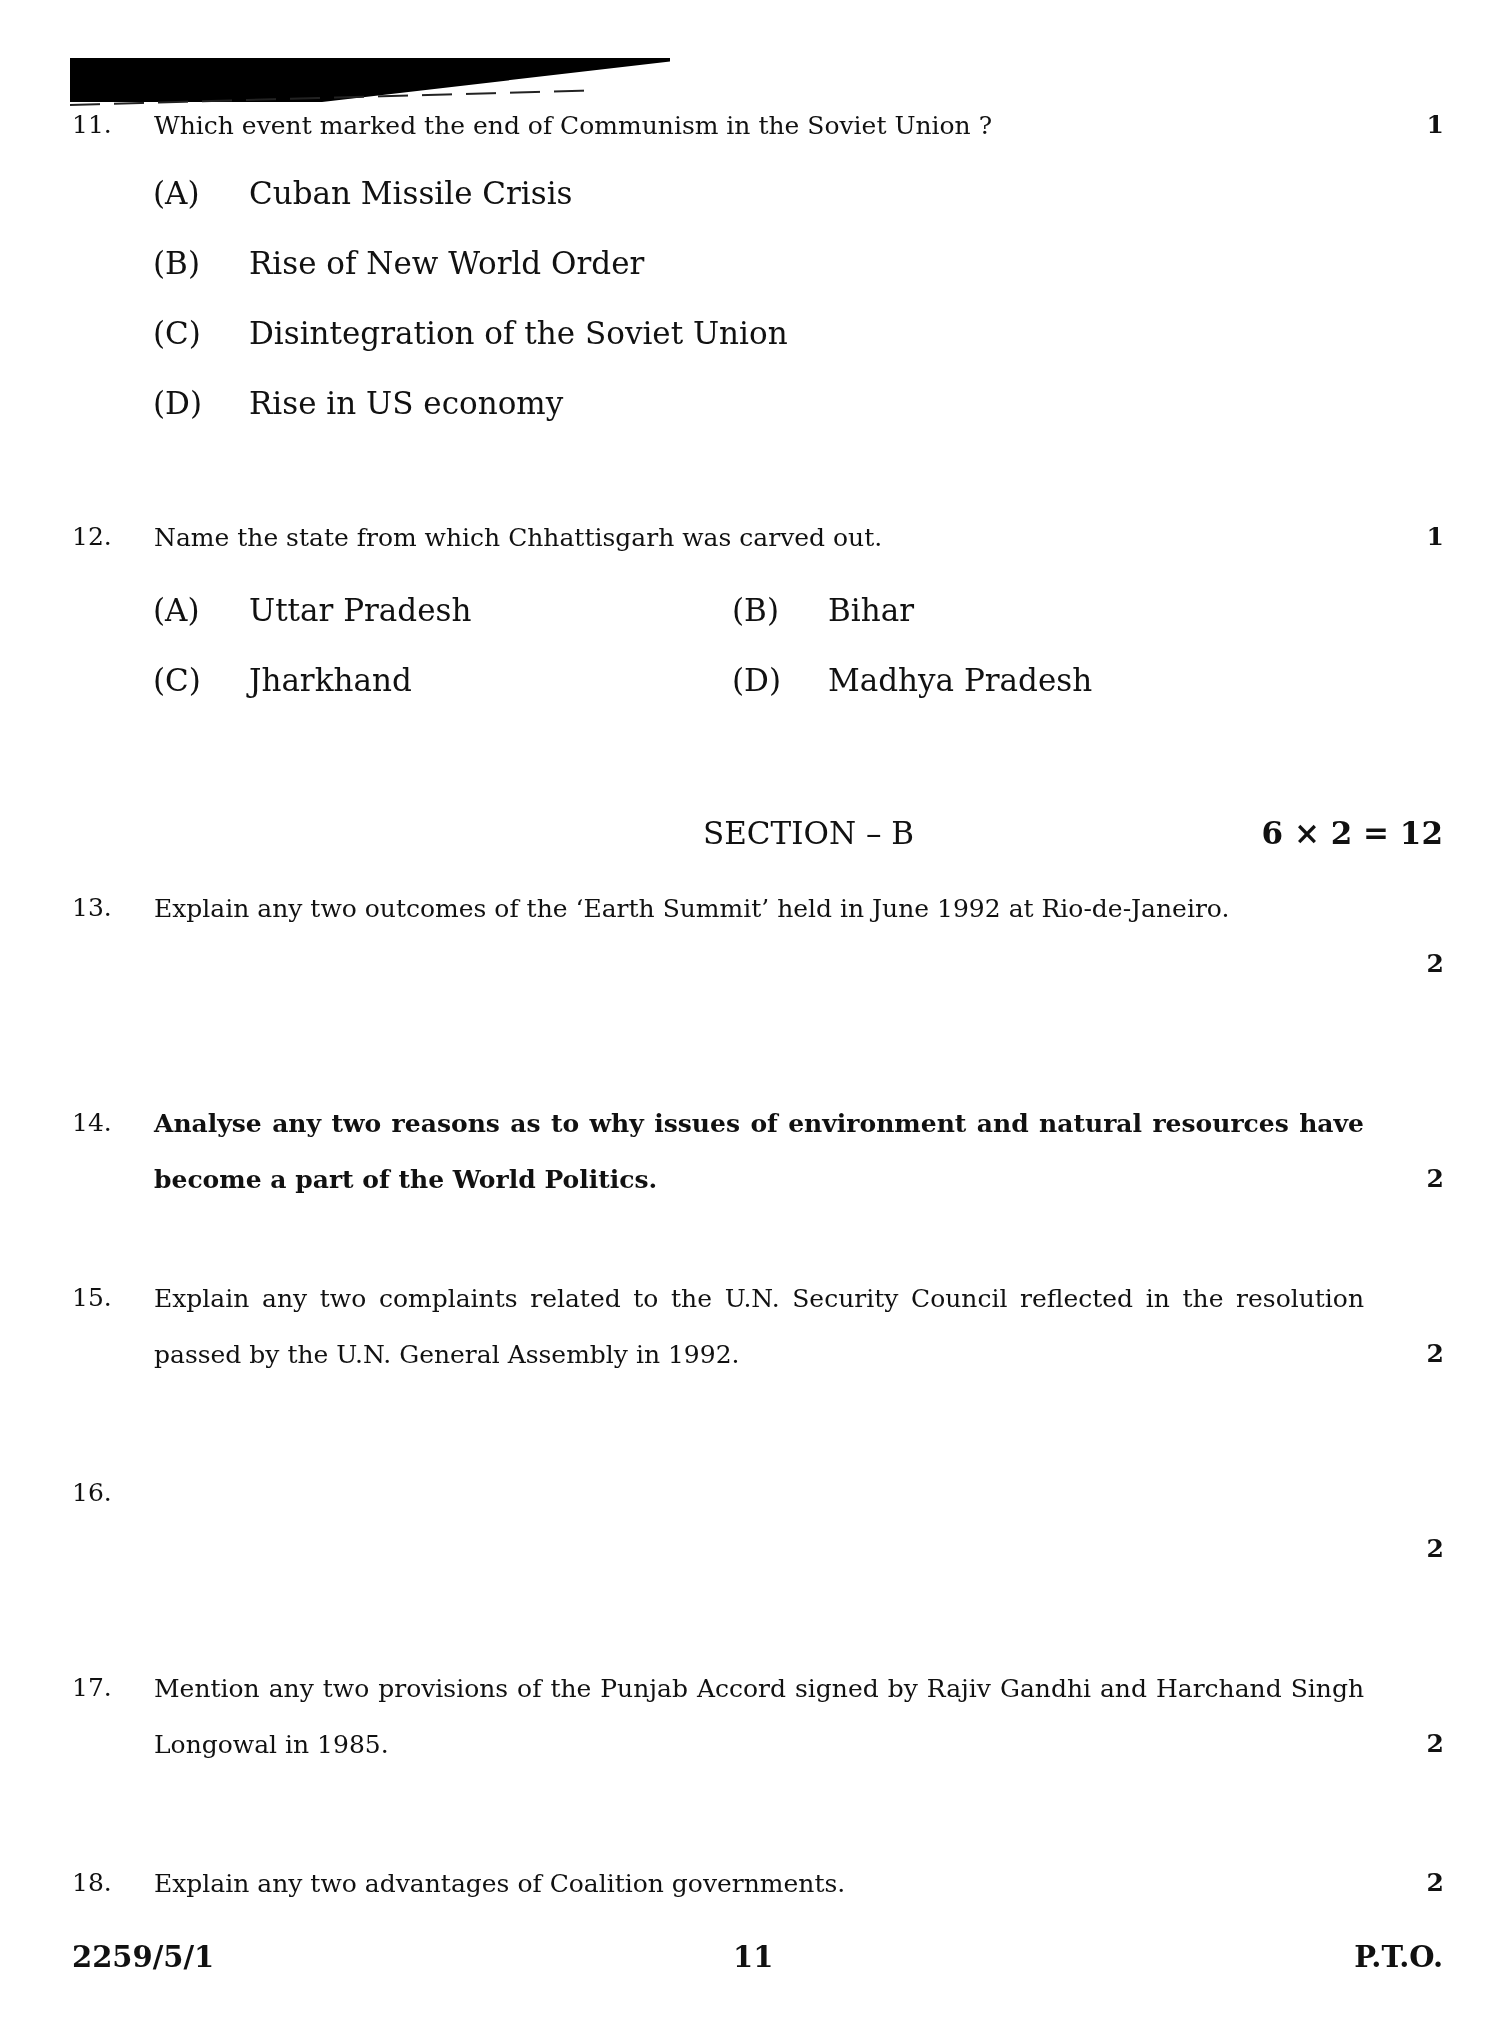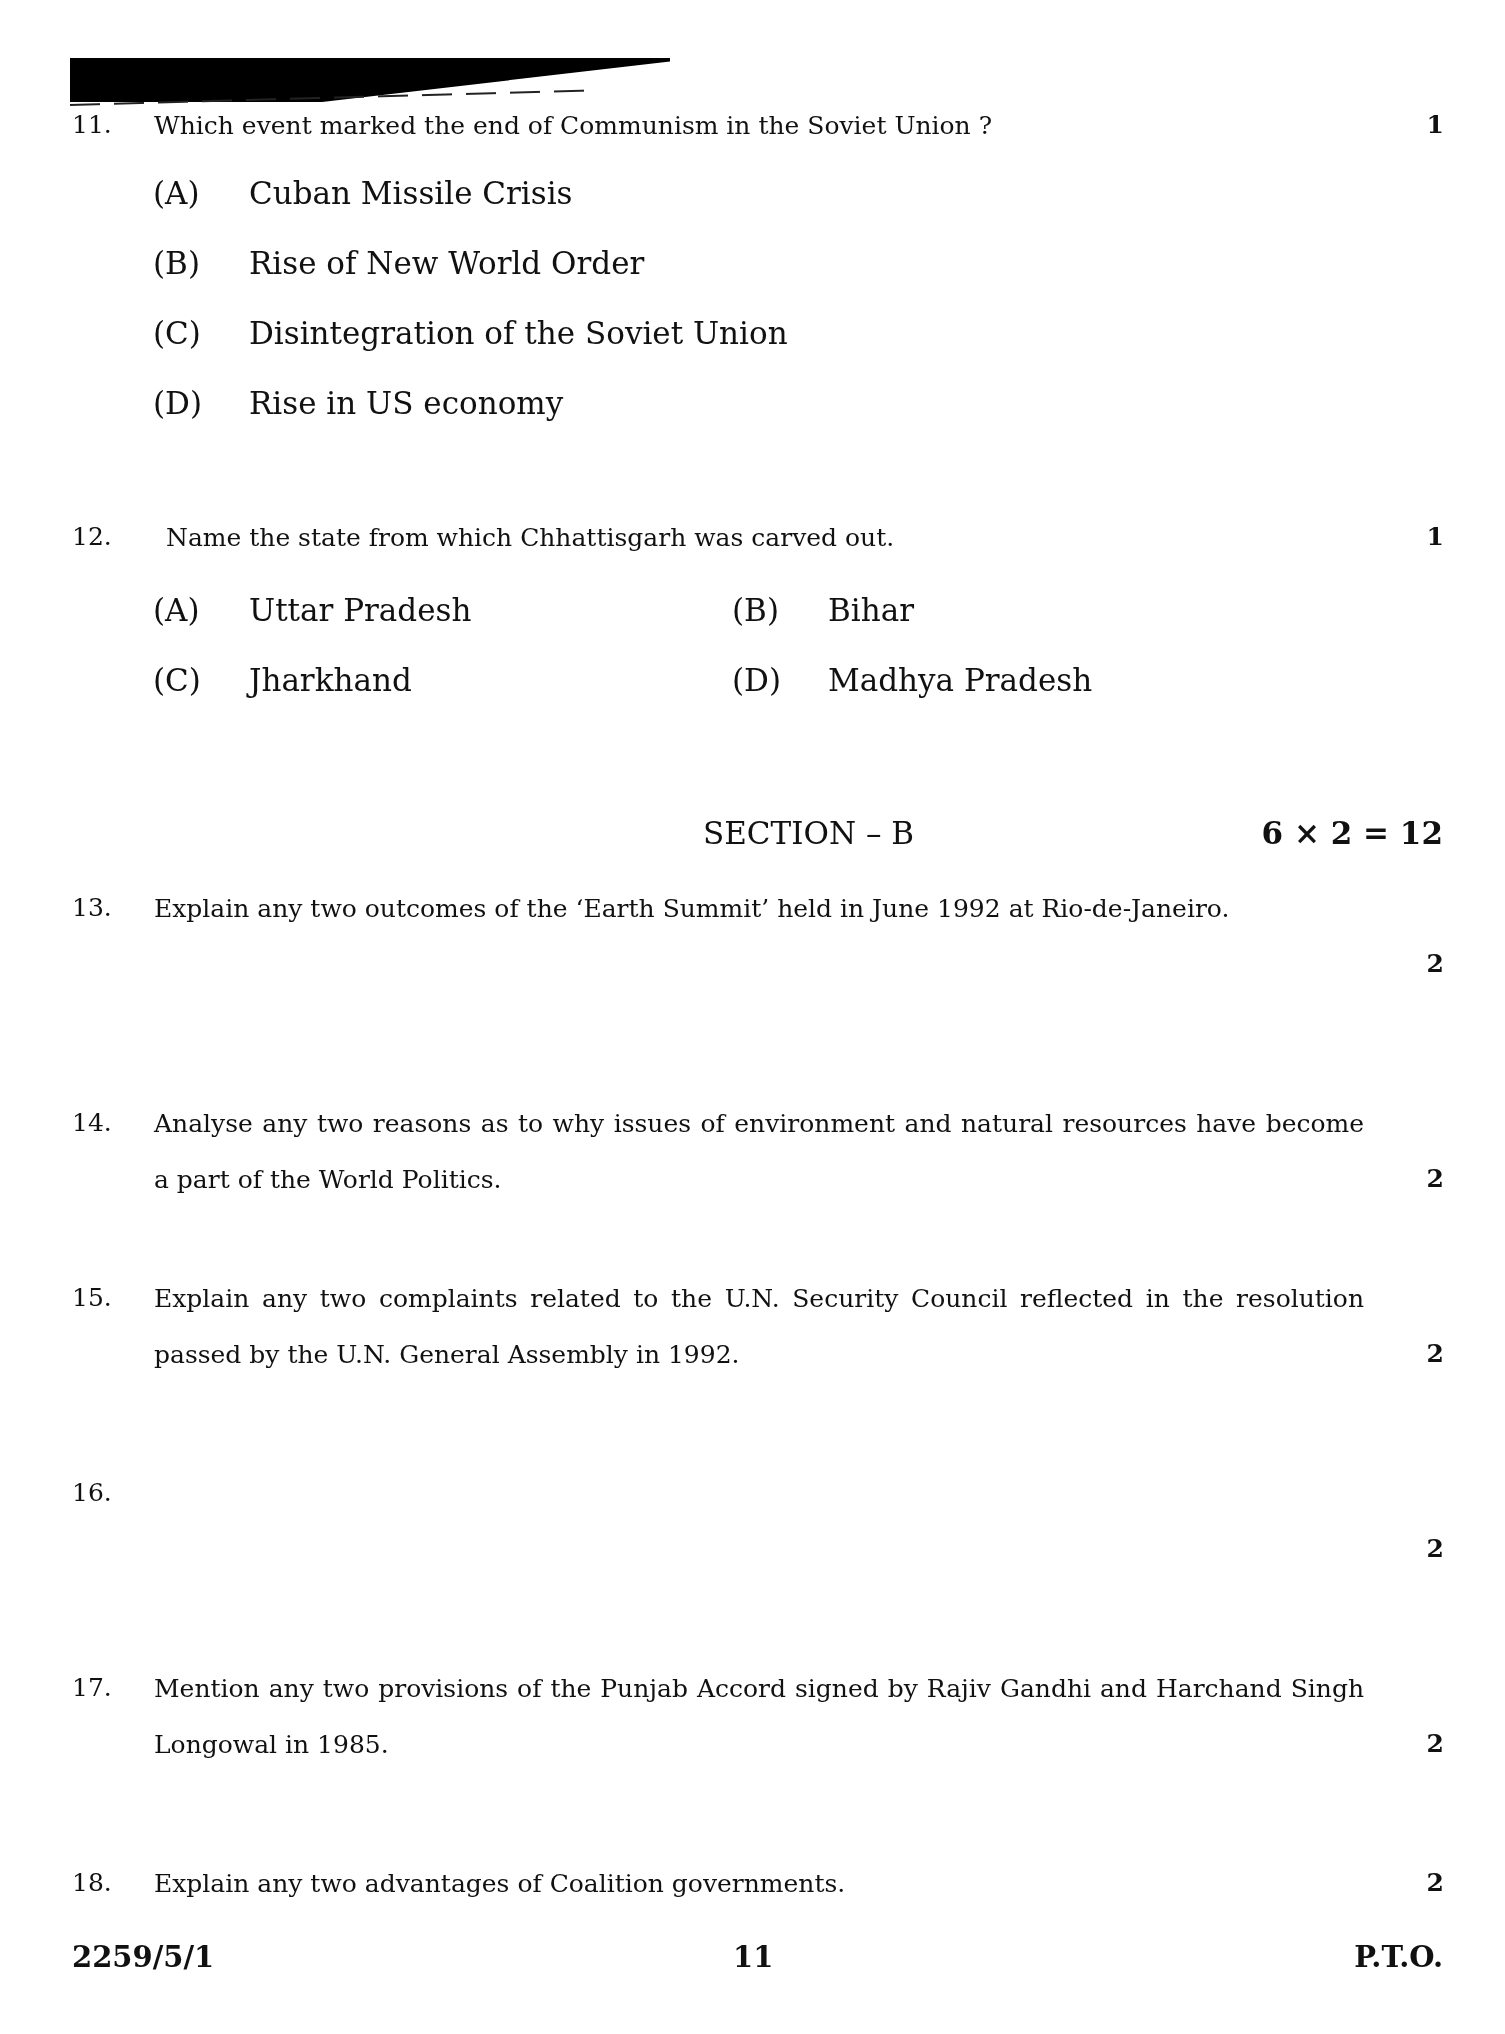--- a/index.html
+++ b/index.html
@@ -52,21 +52,21 @@
     <span class="lbl">(C)</span>
     <span class="txt">Disintegration of the Soviet Union</span>
   </div>
 <div class="opt" style="left:153px;top:385px;">
     <span class="lbl">(D)</span>
     <span class="txt">Rise in US economy</span>
   </div>
 
 <div class="q" style="top:522px;height:60px;">
   <span class="qnum">12.</span>
-  <span class="qtext" style="top:-12px;margin-left:12px;">Name the state from which Chhattisgarh was carved out.</span>
+  <span class="qtext" style="top:-12px;">Name the state from which Chhattisgarh was carved out.</span>
   <span class="marks" style="top:0;">1</span>
 </div>
 <div class="opt" style="left:153px;top:592px;">
     <span class="lbl">(A)</span>
     <span class="txt">Uttar Pradesh</span>
   </div>
 <div class="opt" style="left:732px;top:592px;">
     <span class="lbl">(B)</span>
     <span class="txt">Bihar</span>
   </div>
@@ -83,21 +83,21 @@
 <div class="section-marks">6 × 2 = 12</div>
 
 <div class="q" style="top:893px;height:120px;">
   <span class="qnum">13.</span>
   <span class="qtext" style="top:-12px;">Explain any two outcomes of the ‘Earth Summit’ held in June 1992 at Rio-de-Janeiro.</span>
   <span class="marks" style="top:56px;">2</span>
 </div>
 
 <div class="q" style="top:1088px;height:120px;margin-top:20px;">
   <span class="qnum">14.</span>
-  <span class="qtext" style="top:-12px;">Analyse any two reasons as to why issues of environment and natural resources have become a part of the World Politics.</span>
+  <span class="qtext" style="top:-12px;font-weight:bold;">Analyse any two reasons as to why issues of environment and natural resources have become a part of the World Politics.</span>
   <span class="marks" style="top:56px;">2</span>
 </div>
 
 <div class="q" style="top:1283px;height:120px;">
   <span class="qnum">15.</span>
   <span class="qtext" style="top:-12px;">Explain any two complaints related to the U.N. Security Council reflected in the resolution passed by the U.N. General Assembly in 1992.</span>
   <span class="marks" style="top:56px;">2</span>
 </div>
 
 <div class="q" style="top:1478px;height:120px;">

